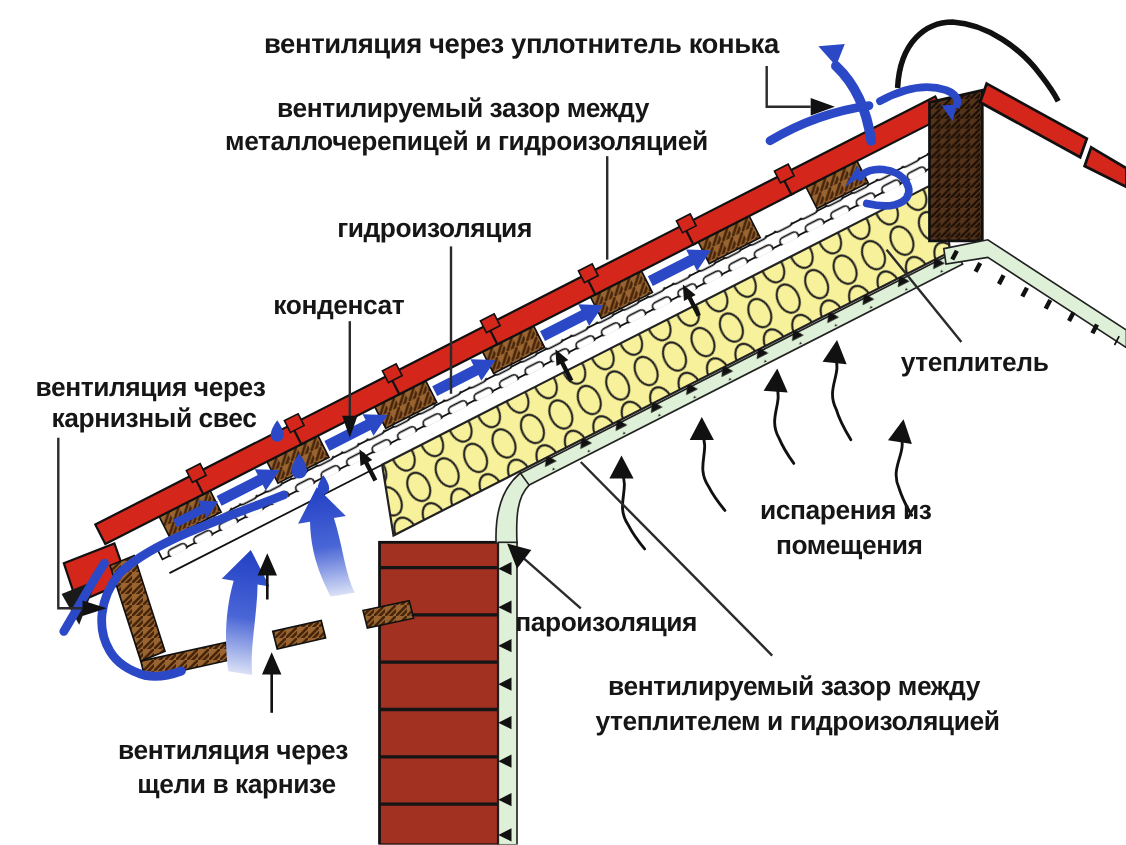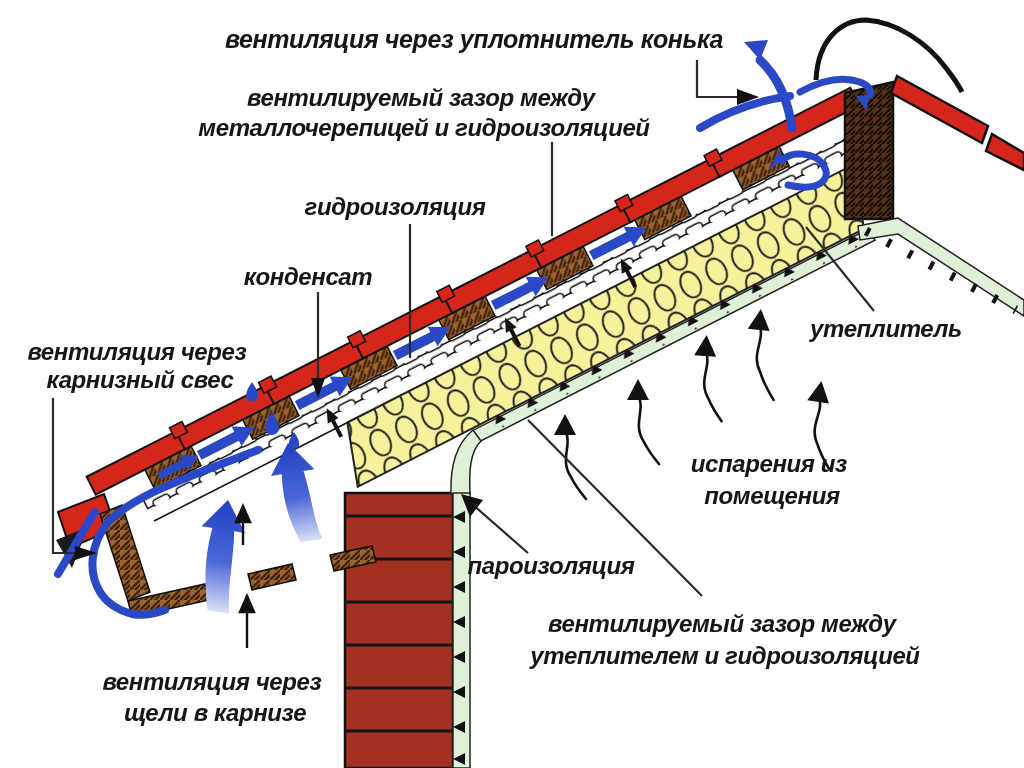--- a/index.html
+++ b/index.html
@@ -1,16 +1,16 @@
 <!DOCTYPE html>
 <html><head>
 <meta charset="utf-8">
 <style>
   html,body{margin:0;padding:0;background:#ffffff;}
-  #stage{width:1024px;height:768px;position:relative;background:#fff;overflow:hidden;font-style:italic;}
+  #stage{width:1024px;height:768px;position:relative;background:#fff;overflow:hidden;}
   .lbl{font-family:"Liberation Sans",sans-serif;font-weight:700;font-size:24px;fill:#161616;letter-spacing:-0.4px;}
   .lbl-big{font-size:25px;}
   .leader{stroke:#2b2b2b;stroke-width:2.2;fill:none;}
   .thinline{stroke:#111;stroke-width:1.6;fill:none;}
   .outline{stroke:#111;fill:none;}
   .wavy{stroke:#111;stroke-width:2.6;fill:none;stroke-linecap:round;}
 </style>
 </head>
 <body>
 

